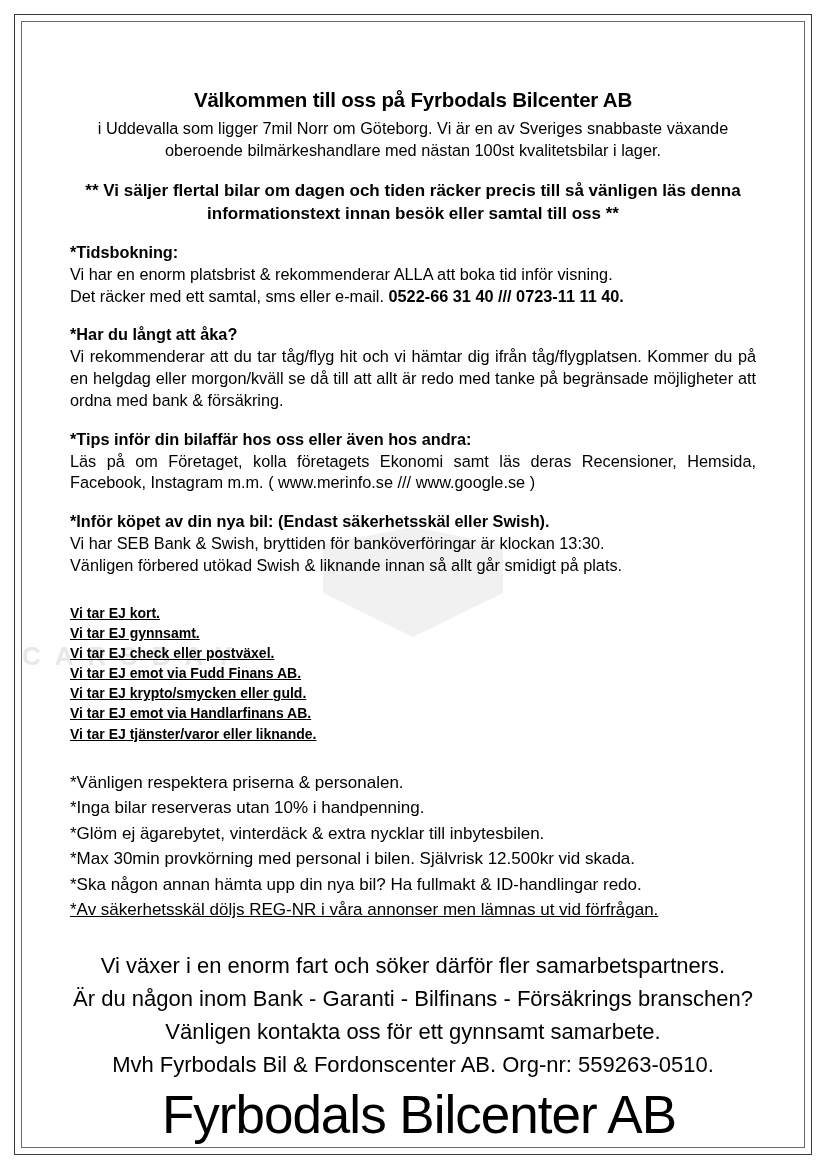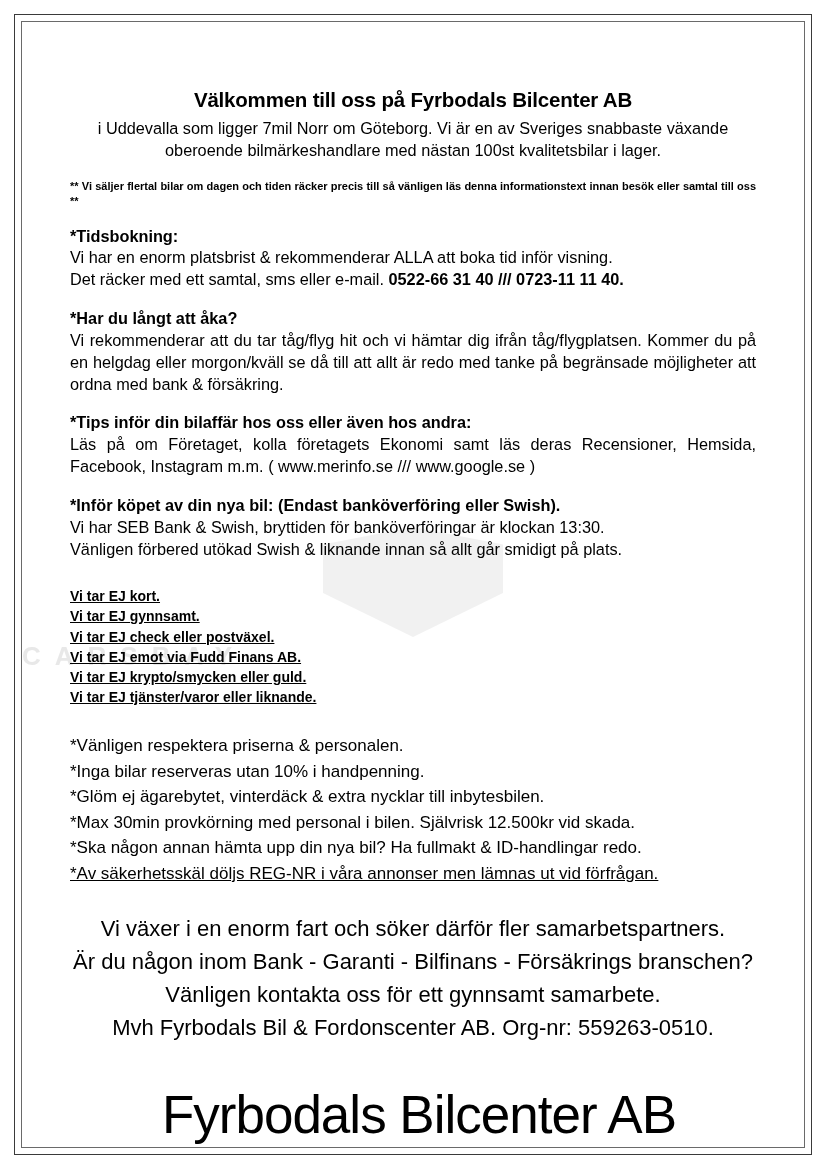--- a/index.html
+++ b/index.html
@@ -86,21 +86,22 @@
     height: 9px;
   }
   .heading {
     font-weight: bold;
     font-size: 16.3px;
     line-height: 1.34;
     margin: 0;
   }
   .emph-block {
     font-weight: bold;
-    font-size: 11px;
+    text-align: center;
+    font-size: 17px;
     line-height: 1.36;
   }
   .nolist {
     list-style: none;
     margin: 0;
     padding: 0;
   }
   .nolist li {
     font-size: 14px;
     line-height: 1.44;
@@ -169,33 +170,34 @@
       <p class="heading">*Har du långt att åka?</p>
       <p>Vi rekommenderar att du tar tåg/flyg hit och vi hämtar dig ifrån tåg/flygplatsen. Kommer du på en helgdag eller morgon/kväll se då till att allt är redo med tanke på begränsade möjligheter att ordna med bank &amp; försäkring.</p>
 
       <div class="block-gap"></div>
 
       <p class="heading">*Tips inför din bilaffär hos oss eller även hos andra:</p>
       <p>Läs på om Företaget, kolla företagets Ekonomi samt läs deras Recensioner, Hemsida, Facebook, Instagram m.m. ( www.merinfo.se /// www.google.se )</p>
 
       <div class="block-gap"></div>
 
-      <p class="heading">*Inför köpet av din nya bil: (Endast banköverföring eller Swish).</p>
+      <p class="heading">*Inför köpet av din nya bil: (Endast säkerhetsskäl eller Swish).</p>
       <p>Vi har SEB Bank &amp; Swish, bryttiden för banköverföringar är klockan 13:30.</p>
       <p>Vänligen förbered utökad Swish &amp; liknande innan så allt går smidigt på plats.</p>
 
       <div class="block-gap"></div>
       <div class="small-gap"></div>
 
       <ul class="nolist">
         <li>Vi tar EJ kort.</li>
         <li>Vi tar EJ gynnsamt.</li>
         <li>Vi tar EJ check eller postväxel.</li>
         <li>Vi tar EJ emot via Fudd Finans AB.</li>
         <li>Vi tar EJ krypto/smycken eller guld.</li>
+        <li>Vi tar EJ emot via Handlarfinans AB.</li>
         <li>Vi tar EJ tjänster/varor eller liknande.</li>
       </ul>
 
       <div class="block-gap"></div>
       <div class="small-gap"></div>
 
       <ul class="nolist plainlist">
         <li>*Vänligen respektera priserna &amp; personalen.</li>
         <li>*Inga bilar reserveras utan 10% i handpenning.</li>
         <li>*Glöm ej ägarebytet, vinterdäck &amp; extra nycklar till inbytesbilen.</li>

